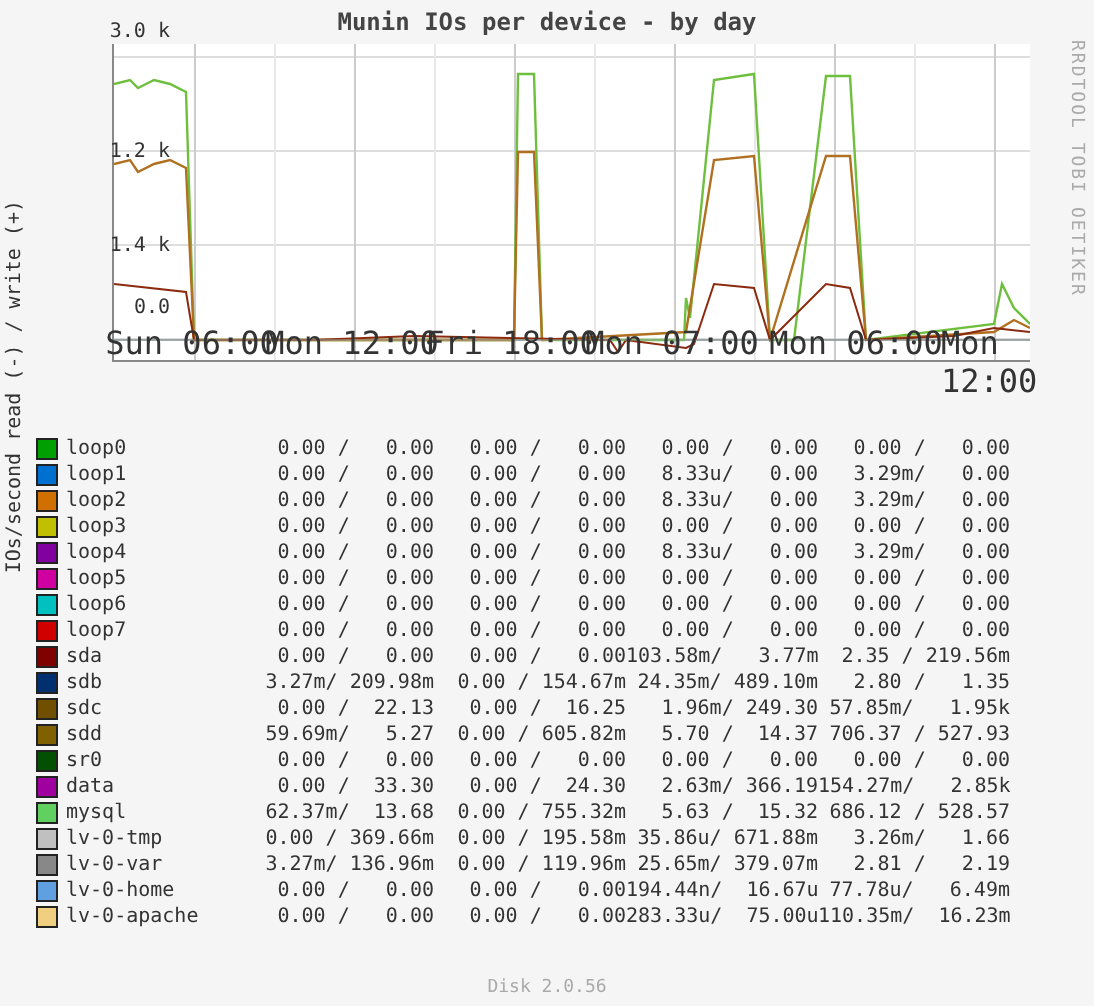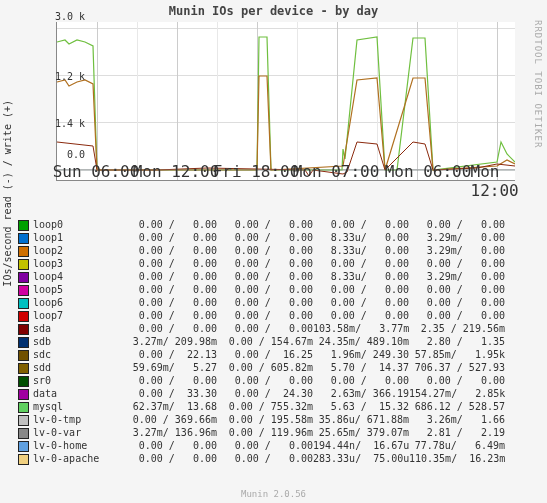--- a/index.html
+++ b/index.html
@@ -70,14 +70,14 @@
   <div class="xtick" style="left:256px">Fri 18:00</div>
   <div class="xtick" style="left:336px">Mon 07:00</div>
   <div class="xtick" style="left:428px">Mon 06:00</div>
   <div class="xtick" style="left:496px">Mon 12:00</div>
 
   <div class="legend">
     <div id="rows"><div class="row"><span class="sw" style="background:#00a000"></span><span class="lbl">loop0</span><span class="col">0.00 /   0.00</span><span class="col">0.00 /   0.00</span><span class="col">0.00 /   0.00</span><span class="col">0.00 /   0.00</span></div><div class="row"><span class="sw" style="background:#0070d0"></span><span class="lbl">loop1</span><span class="col">0.00 /   0.00</span><span class="col">0.00 /   0.00</span><span class="col">8.33u/   0.00</span><span class="col">3.29m/   0.00</span></div><div class="row"><span class="sw" style="background:#d07000"></span><span class="lbl">loop2</span><span class="col">0.00 /   0.00</span><span class="col">0.00 /   0.00</span><span class="col">8.33u/   0.00</span><span class="col">3.29m/   0.00</span></div><div class="row"><span class="sw" style="background:#c0c000"></span><span class="lbl">loop3</span><span class="col">0.00 /   0.00</span><span class="col">0.00 /   0.00</span><span class="col">0.00 /   0.00</span><span class="col">0.00 /   0.00</span></div><div class="row"><span class="sw" style="background:#8000a0"></span><span class="lbl">loop4</span><span class="col">0.00 /   0.00</span><span class="col">0.00 /   0.00</span><span class="col">8.33u/   0.00</span><span class="col">3.29m/   0.00</span></div><div class="row"><span class="sw" style="background:#d000a0"></span><span class="lbl">loop5</span><span class="col">0.00 /   0.00</span><span class="col">0.00 /   0.00</span><span class="col">0.00 /   0.00</span><span class="col">0.00 /   0.00</span></div><div class="row"><span class="sw" style="background:#00c0c0"></span><span class="lbl">loop6</span><span class="col">0.00 /   0.00</span><span class="col">0.00 /   0.00</span><span class="col">0.00 /   0.00</span><span class="col">0.00 /   0.00</span></div><div class="row"><span class="sw" style="background:#d00000"></span><span class="lbl">loop7</span><span class="col">0.00 /   0.00</span><span class="col">0.00 /   0.00</span><span class="col">0.00 /   0.00</span><span class="col">0.00 /   0.00</span></div><div class="row"><span class="sw" style="background:#800000"></span><span class="lbl">sda</span><span class="col">0.00 /   0.00</span><span class="col">0.00 /   0.00</span><span class="col">103.58m/   3.77m</span><span class="col">2.35 / 219.56m</span></div><div class="row"><span class="sw" style="background:#003070"></span><span class="lbl">sdb</span><span class="col">3.27m/ 209.98m</span><span class="col">0.00 / 154.67m</span><span class="col">24.35m/ 489.10m</span><span class="col">2.80 /   1.35</span></div><div class="row"><span class="sw" style="background:#705000"></span><span class="lbl">sdc</span><span class="col">0.00 /  22.13</span><span class="col">0.00 /  16.25</span><span class="col">1.96m/ 249.30</span><span class="col">57.85m/   1.95k</span></div><div class="row"><span class="sw" style="background:#806000"></span><span class="lbl">sdd</span><span class="col">59.69m/   5.27</span><span class="col">0.00 / 605.82m</span><span class="col">5.70 /  14.37</span><span class="col">706.37 / 527.93</span></div><div class="row"><span class="sw" style="background:#005000"></span><span class="lbl">sr0</span><span class="col">0.00 /   0.00</span><span class="col">0.00 /   0.00</span><span class="col">0.00 /   0.00</span><span class="col">0.00 /   0.00</span></div><div class="row"><span class="sw" style="background:#a000a0"></span><span class="lbl">data</span><span class="col">0.00 /  33.30</span><span class="col">0.00 /  24.30</span><span class="col">2.63m/ 366.19</span><span class="col">154.27m/   2.85k</span></div><div class="row"><span class="sw" style="background:#60d060"></span><span class="lbl">mysql</span><span class="col">62.37m/  13.68</span><span class="col">0.00 / 755.32m</span><span class="col">5.63 /  15.32</span><span class="col">686.12 / 528.57</span></div><div class="row"><span class="sw" style="background:#c0c0c0"></span><span class="lbl">lv-0-tmp</span><span class="col">0.00 / 369.66m</span><span class="col">0.00 / 195.58m</span><span class="col">35.86u/ 671.88m</span><span class="col">3.26m/   1.66</span></div><div class="row"><span class="sw" style="background:#888888"></span><span class="lbl">lv-0-var</span><span class="col">3.27m/ 136.96m</span><span class="col">0.00 / 119.96m</span><span class="col">25.65m/ 379.07m</span><span class="col">2.81 /   2.19</span></div><div class="row"><span class="sw" style="background:#60a0e0"></span><span class="lbl">lv-0-home</span><span class="col">0.00 /   0.00</span><span class="col">0.00 /   0.00</span><span class="col">194.44n/  16.67u</span><span class="col">77.78u/   6.49m</span></div><div class="row"><span class="sw" style="background:#f0d080"></span><span class="lbl">lv-0-apache</span><span class="col">0.00 /   0.00</span><span class="col">0.00 /   0.00</span><span class="col">283.33u/  75.00u</span><span class="col">110.35m/  16.23m</span></div></div>
     
   </div>
 
-  <div class="footer">Munin 2.0.56</div>
+  <div class="footer">Disk 2.0.56</div>
 </div>
 
 </body></html>

